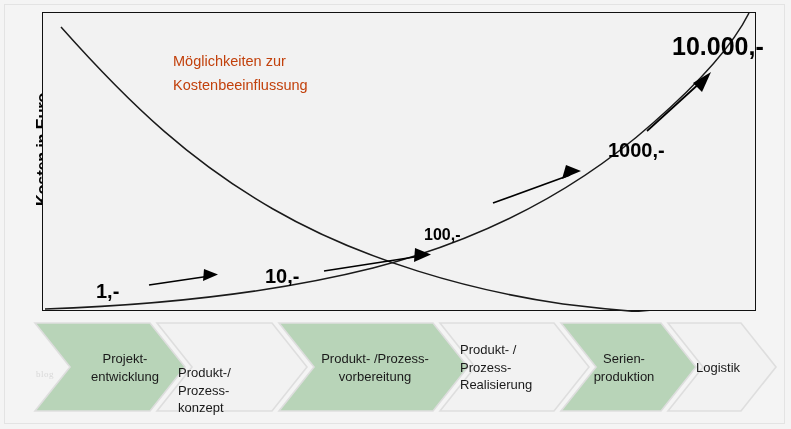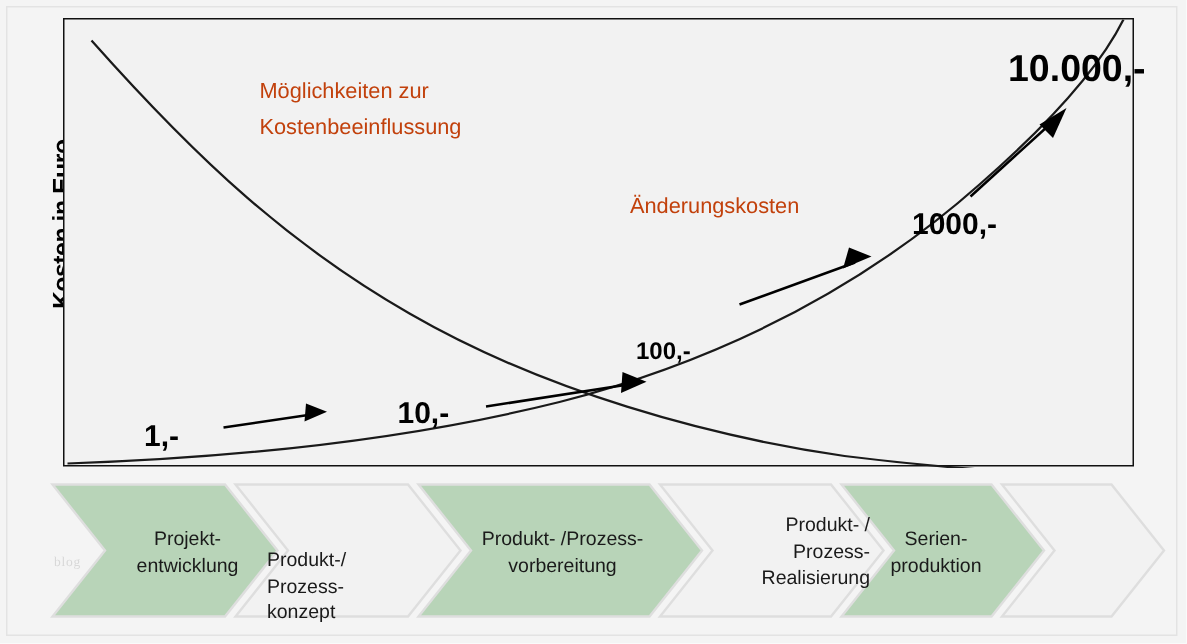--- a/index.html
+++ b/index.html
@@ -174,21 +174,20 @@
 
       <g>
         <line x1="604" y1="118" x2="659" y2="68" stroke="#000" stroke-width="1.7"></line>
         <polygon points="668,59 650,70 659,79" fill="#000"></polygon>
       </g>
     </svg>
 
     <div class="plot-text" id="label-moeglichkeiten">Möglichkeiten zur
 Kostenbeeinflussung</div>
 
-    <div class="plot-text" id="label-aenderungskosten">Änderungskosten</div>
 
     <div class="money" id="money-1">1,-</div>
     <div class="money" id="money-10">10,-</div>
     <div class="money" id="money-100">100,-</div>
     <div class="money" id="money-1000">1000,-</div>
     <div class="money" id="money-10000">10.000,-</div>
   </div>
 
   <div id="watermark">blog</div>
 
@@ -208,19 +207,20 @@
       <path d="M 635,2 L 708,2 L 743,46 L 708,90 L 635,90 L 670,46 Z" fill="#f2f2f2" stroke="#dedede" stroke-width="1.6"></path>
     </svg>
 
     <div class="chev-label" style="left:32px;  top:29px;  width:120px;">Projekt-
 entwicklung</div>
     <div class="chev-label" style="left:145px; top:20px;  width:112px; text-align:left;margin-top:23px;">Produkt-/
 Prozess-
 konzept</div>
     <div class="chev-label" style="left:252px; top:29px;  width:180px;">Produkt- /Prozess-
 vorbereitung</div>
-    <div class="chev-label" style="left:427px; top:20px;  width:120px; text-align:right;">Produkt- /
+    <div class="chev-label" style="left:427px; top:20px;  width:120px; text-align:left;">Produkt- /
 Prozess-
 Realisierung</div>
     <div class="chev-label" style="left:532px; top:29px;  width:118px;">Serien-
 produktion</div>
+    <div class="chev-label" style="left:640px; top:38px;  width:90px;">Logistik</div>
   </div>
 </div>
 
 </body></html>

